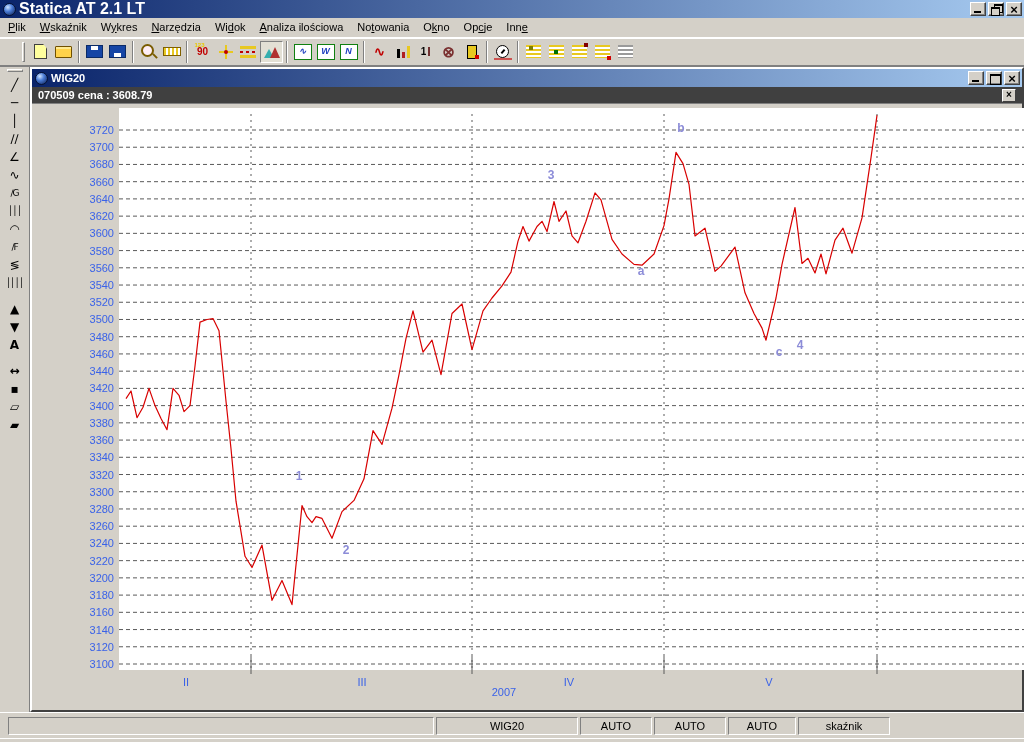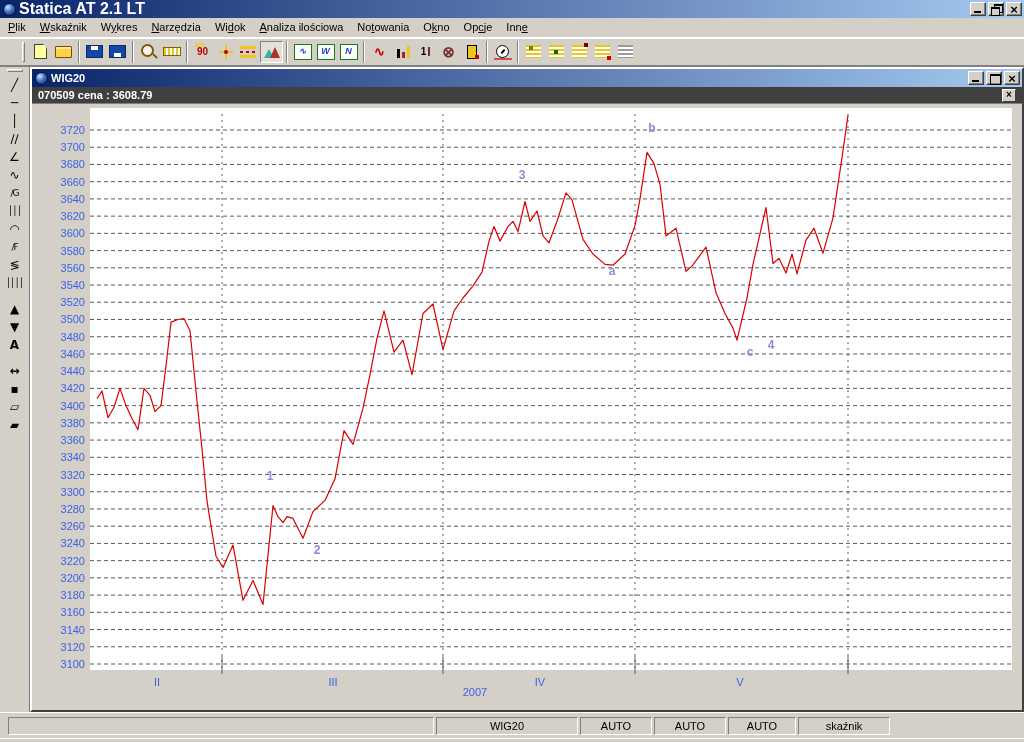--- a/index.html
+++ b/index.html
@@ -72,21 +72,21 @@
   .tool.small { font-size:9px; letter-spacing:-1px; }
   .tool.bold { font-weight:bold; }
   .tool.gap { margin-top:8px; }
 
   .child { flex:1; border:2px solid; border-color:#fff #404040 #404040 #fff; background:#D4D0C8; display:flex; flex-direction:column; min-width:0; }
   .child-titlebar { height:18px; background:linear-gradient(90deg,#0A246A,#A6CAF0); display:flex; align-items:center; padding:0 2px; flex:0 0 auto; }
   .child-titlebar .ttext { color:#fff; font-weight:bold; flex:1; }
   .infobar { height:17px; background:#404040; color:#fff; font-weight:bold; display:flex; align-items:center; padding:0 6px; flex:0 0 auto; border-bottom:1px solid #808080; }
   .infobar .itext { flex:1; }
   .ibar-close { width:14px; height:13px; background:#D4D0C8; border:1px solid; border-color:#fff #404040 #404040 #fff; color:#000; font-size:10px; line-height:10px; text-align:center; font-weight:bold; padding:0; }
-  .chart-region { flex:1; position:relative; background:#D4D0C8; }
+  .chart-region { flex:1; position:relative; background:#D4D0C8;margin-left:29px; }
   .chart-region svg { position:absolute; left:0; top:0; }
 
   
   .statusbar { flex:0 0 26px; display:flex; align-items:center; padding-left:8px; border-top:1px solid #fff; }
   .sb-p { height:18px; border:1px solid; border-color:#808080 #fff #fff #808080; margin-right:2px; display:flex; align-items:center; justify-content:center; background:#D4D0C8; overflow:hidden; }
   .sb-0{width:426px;} .sb-1{width:142px;} .sb-2{width:72px;} .sb-3{width:72px;} .sb-4{width:68px;} .sb-5{width:92px;}
   .bottom-strip { flex:0 0 4px; background:#D4D0C8; border-top:1px solid #fff; }
 </style>
 </head>
 <body>

